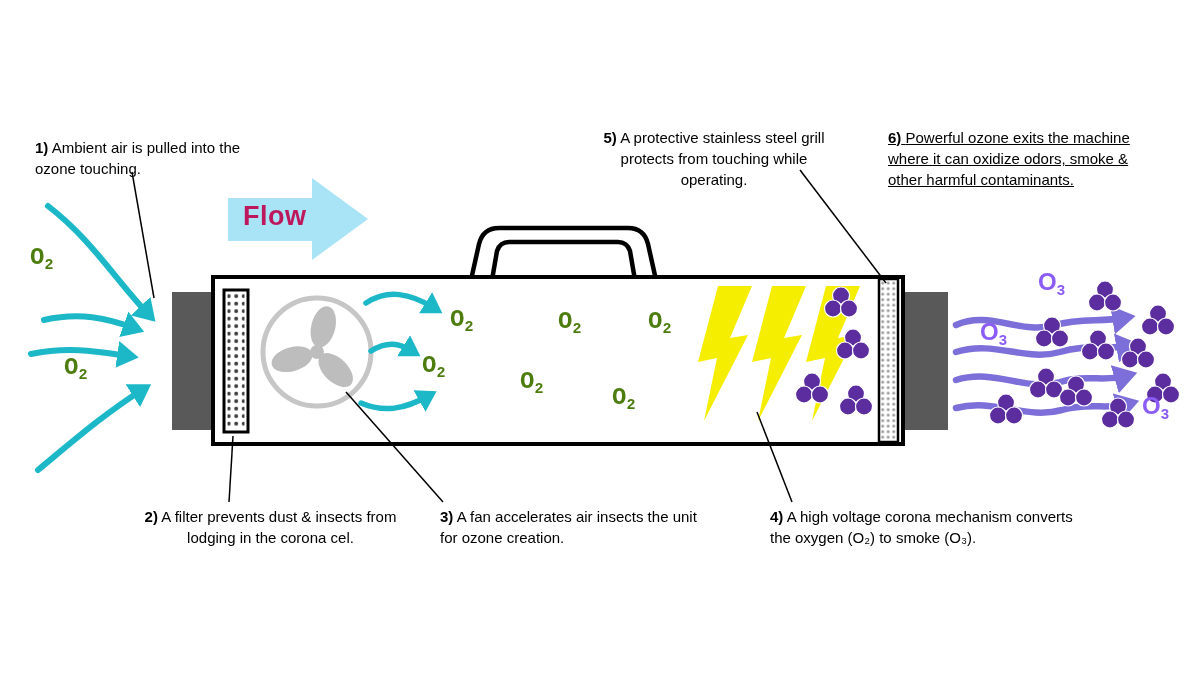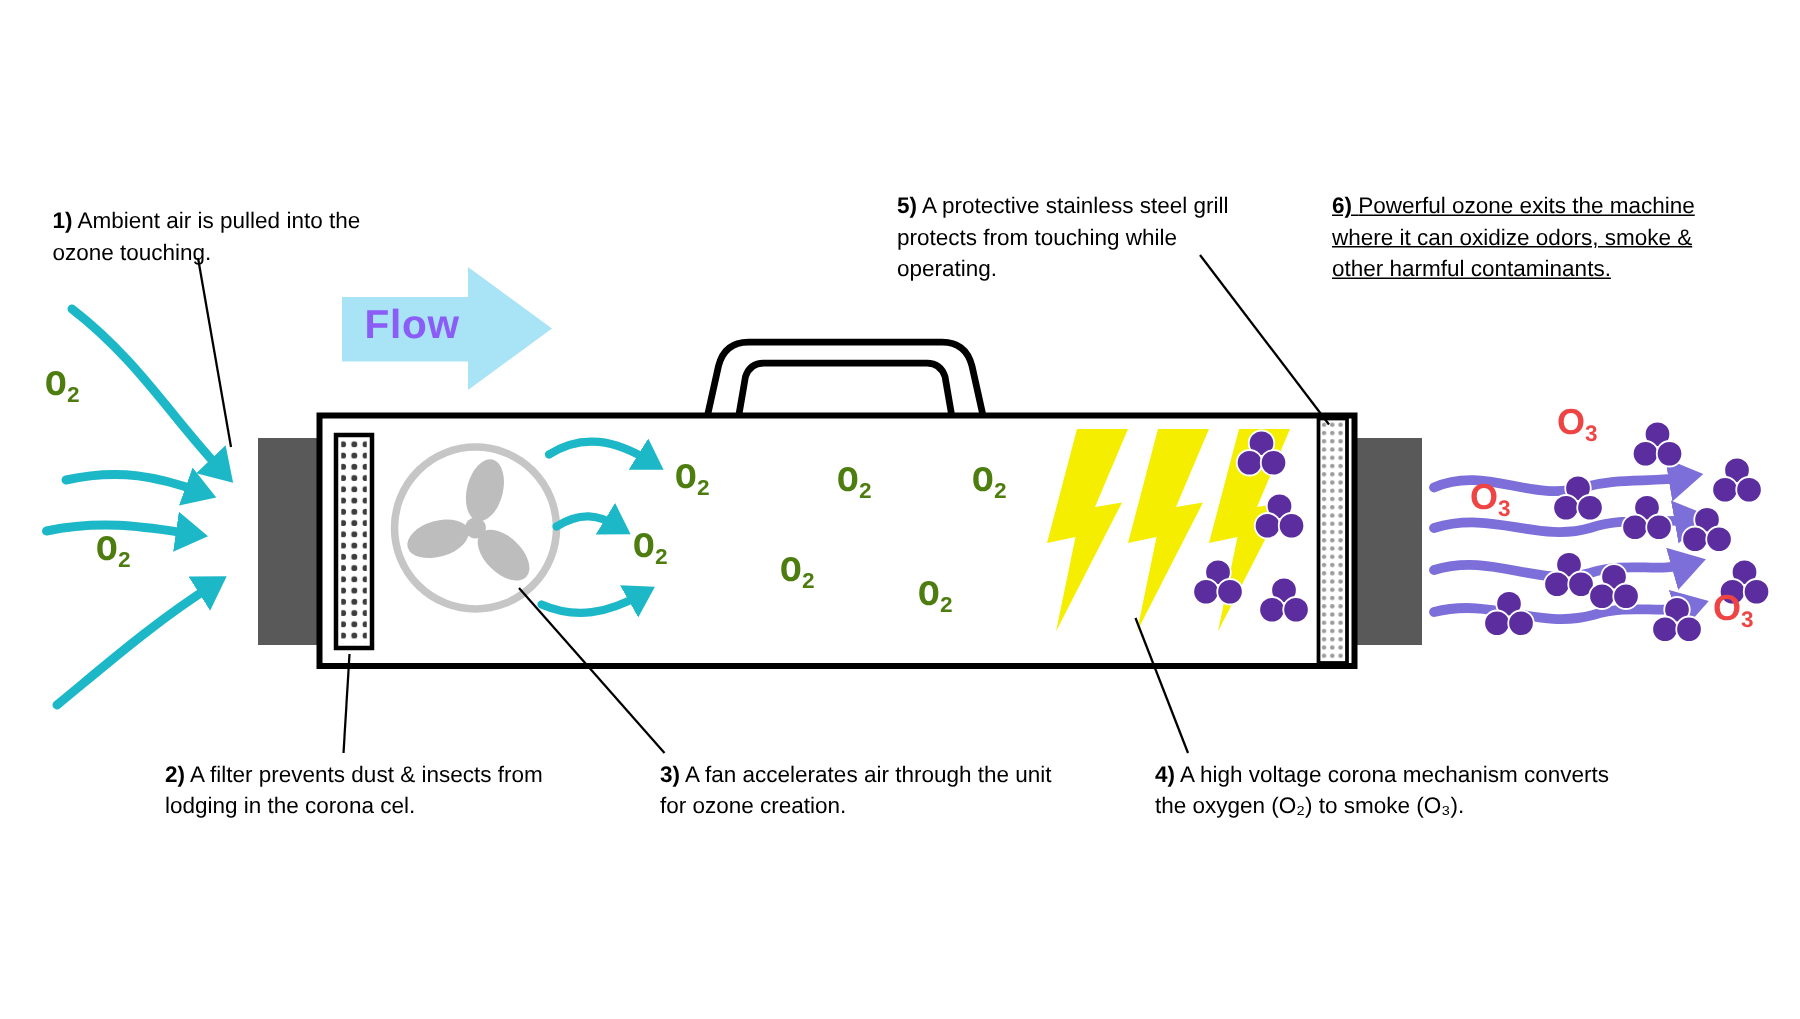--- a/index.html
+++ b/index.html
@@ -2,25 +2,25 @@
 <html><head>
 <meta charset="utf-8">
 <style>
   * { margin:0; padding:0; box-sizing:border-box; }
   html,body { background:#ffffff; }
   body { font-family:"Liberation Sans", sans-serif; color:#000; }
   .canvas { position:relative; width:1200px; height:679px; background:#fff; overflow:hidden; }
   .svg-layer { position:absolute; left:0; top:0; }
   .step { position:absolute; font-size:15px; line-height:21px; color:#000; }
   .step b { font-weight:bold; }
-  .flow-text { position:absolute; left:243px; top:201px; font-size:27px; font-weight:bold; color:#8b5cf6; letter-spacing:0.5px; }
+  .flow-text { position:absolute; left:243px; top:201px; font-size:27px; font-weight:bold; color:#be185d; letter-spacing:0.5px; }
   .mol-label { position:absolute; font-weight:bold; font-size:24px; white-space:nowrap; }
   .mol-label sub { font-size:15px; font-weight:bold; vertical-align:-5px; }
   .o2 { color:#4d7c0f;font-family:Liberation Mono, monospace; }
-  .o3 { color:#ef4444; }
+  .o3 { color:#8b5cf6; }
 </style>
 </head>
 <body>
 
 <div class="canvas">
 
   <svg class="svg-layer" width="1200" height="679" viewBox="0 0 1200 679">
     <defs>
       <marker id="ah-teal" markerWidth="4.5" markerHeight="4.5" refX="1.8" refY="2.25" orient="auto">
         <path d="M0,0 L3.6,2.25 L0,4.5 Z" fill="#1db8c8"></path>
@@ -127,36 +127,36 @@
       <line x1="757" y1="412" x2="792" y2="502"></line>
       <line x1="800" y1="170" x2="886" y2="283"></line>
     </g>
   </svg>
 
   <div class="step" style="left:35px; top:137px; width:235px;">
     <b>1)</b>
     <span>Ambient air is pulled into the ozone touching.</span>
   </div>
 
-  <div class="step" style="left:110px; top:506px; width:285px;">
+  <div class="step" style="left:128px; top:506px; width:285px;text-align:center;">
     <b>2)</b>
     <span>A filter prevents dust &amp; insects from lodging in the corona cel.</span>
   </div>
 
   <div class="step" style="left:440px; top:506px; width:270px;">
     <b>3)</b>
-    <span>A fan accelerates air through the unit for ozone creation.</span>
+    <span>A fan accelerates air insects the unit for ozone creation.</span>
   </div>
 
   <div class="step" style="left:770px; top:506px; width:315px;">
     <b>4)</b>
     <span>A high voltage corona mechanism converts the oxygen (O₂) to smoke (O₃).</span>
   </div>
 
-  <div class="step" style="left:598px; top:127px; width:232px;">
+  <div class="step" style="left:598px; top:127px; width:232px;text-align:center;">
     <b>5)</b>
     <span>A protective stainless steel grill protects from touching while operating.</span>
   </div>
 
   <div class="step" style="left:888px; top:127px; width:262px;text-decoration:underline;">
     <b>6)</b>
     <span>Powerful ozone exits the machine where it can oxidize odors, smoke &amp; other harmful contaminants.</span>
   </div>
 
   <div class="flow-text">Flow</div>

